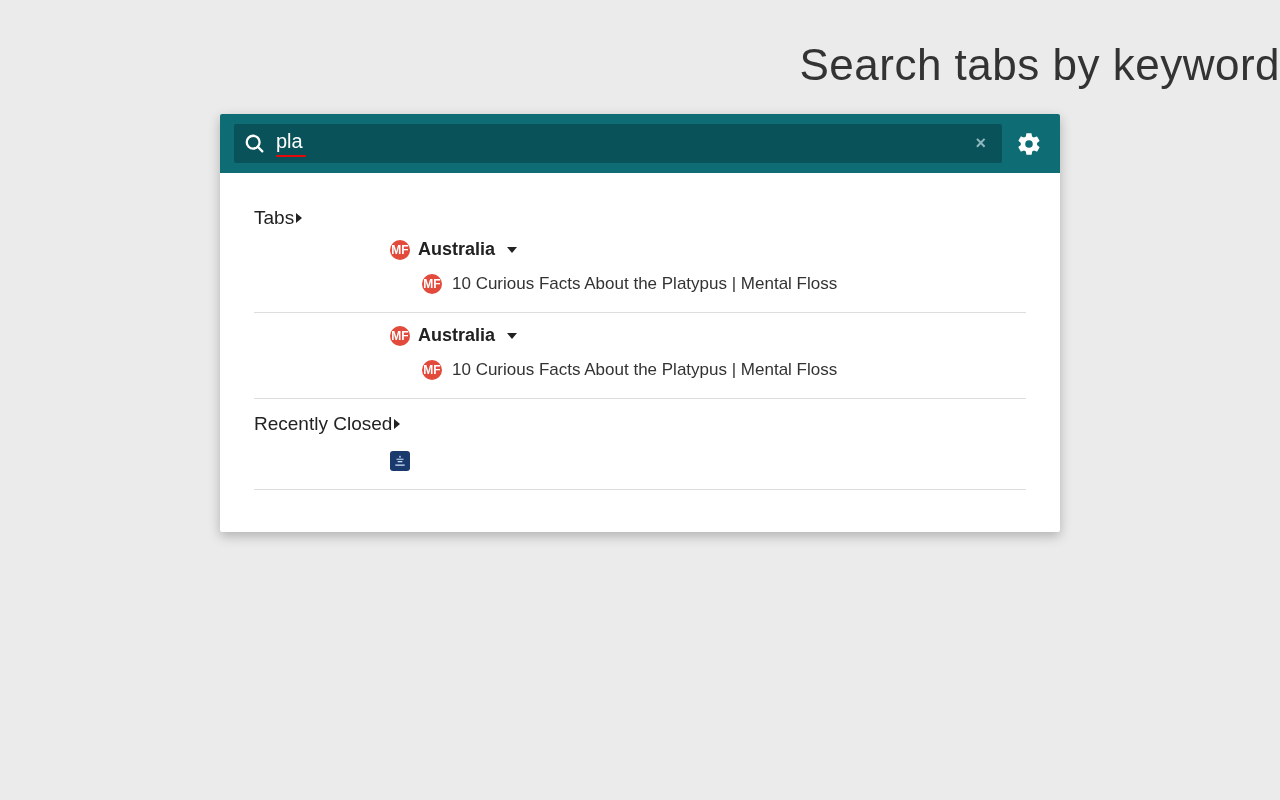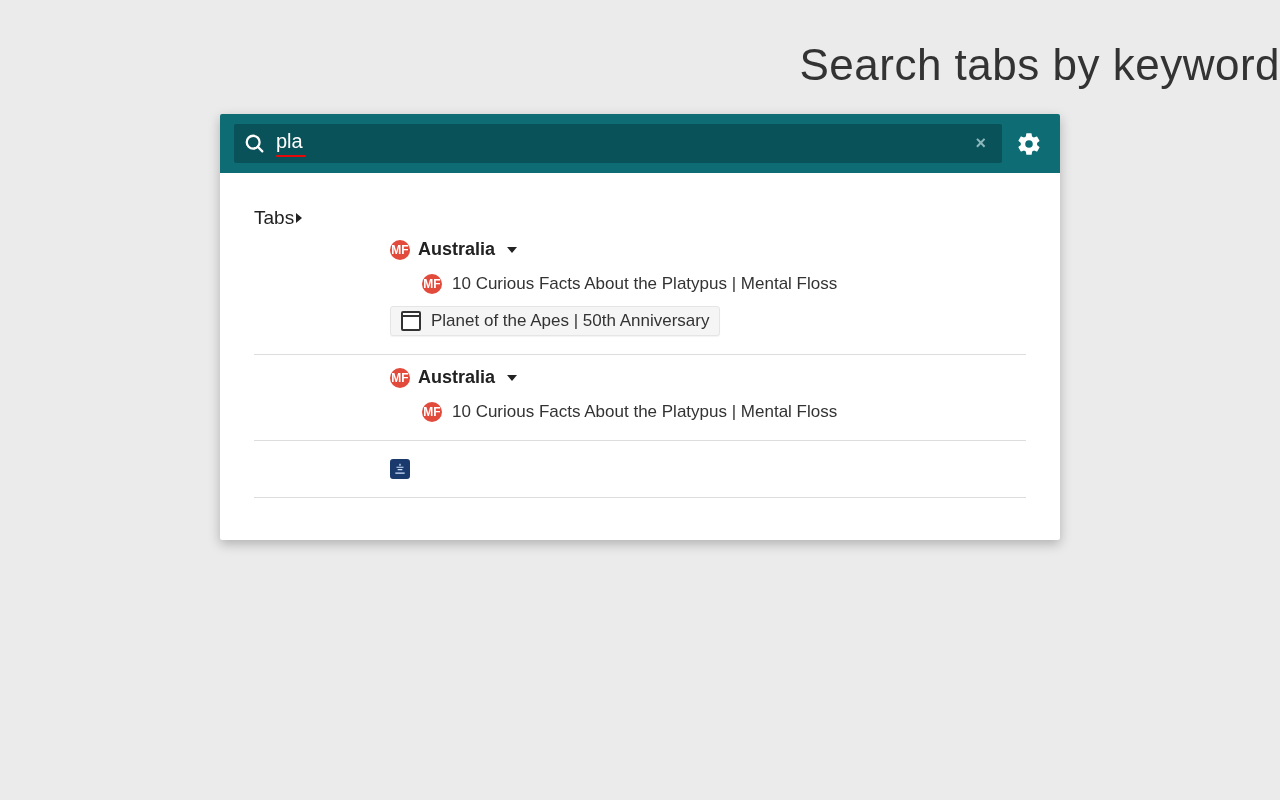--- a/index.html
+++ b/index.html
@@ -233,41 +233,39 @@
     </div>
     <div class="group-row">
       <span class="favicon favicon-mf">MF</span>
       <span>Australia</span>
       <span class="caret-down"></span>
     </div>
     <div class="item-row">
       <span class="favicon favicon-mf">MF</span>
       <span>10 Curious Facts About the Platypus | Mental Floss</span>
     </div>
-    <div class="item-row item-row-shallow">
-      <span class="item-highlight">
-        <span class="favicon favicon-page"></span>
-        <span>Planet of the Apes | 50th Anniversary</span>
-      </span>
-    </div>
 
     <hr class="sep">
 
     <div class="group-row">
       <span class="favicon favicon-mf">MF</span>
       <span>Australia</span>
       <span class="caret-down"></span>
     </div>
     <div class="item-row">
       <span class="favicon favicon-mf">MF</span>
       <span>10 Curious Facts About the Platypus | Mental Floss</span>
     </div>
 
     <hr class="sep">
 
+    <div class="section-header">
+      <span>Recently Closed</span>
+      <span class="caret-right"></span>
+    </div>
     <div class="item-row item-row-shallow">
       <span class="favicon favicon-brit">
         <svg width="14" height="14" viewBox="0 0 24 24" fill="#cfe3ff">
             <path d="M12 2l2 4h-4zM6 8h12v2H6zM8 12h8v2H8zM4 18h16v2H4z"></path>
           </svg>
       </span>
     </div>
 
     <hr class="sep">
 

